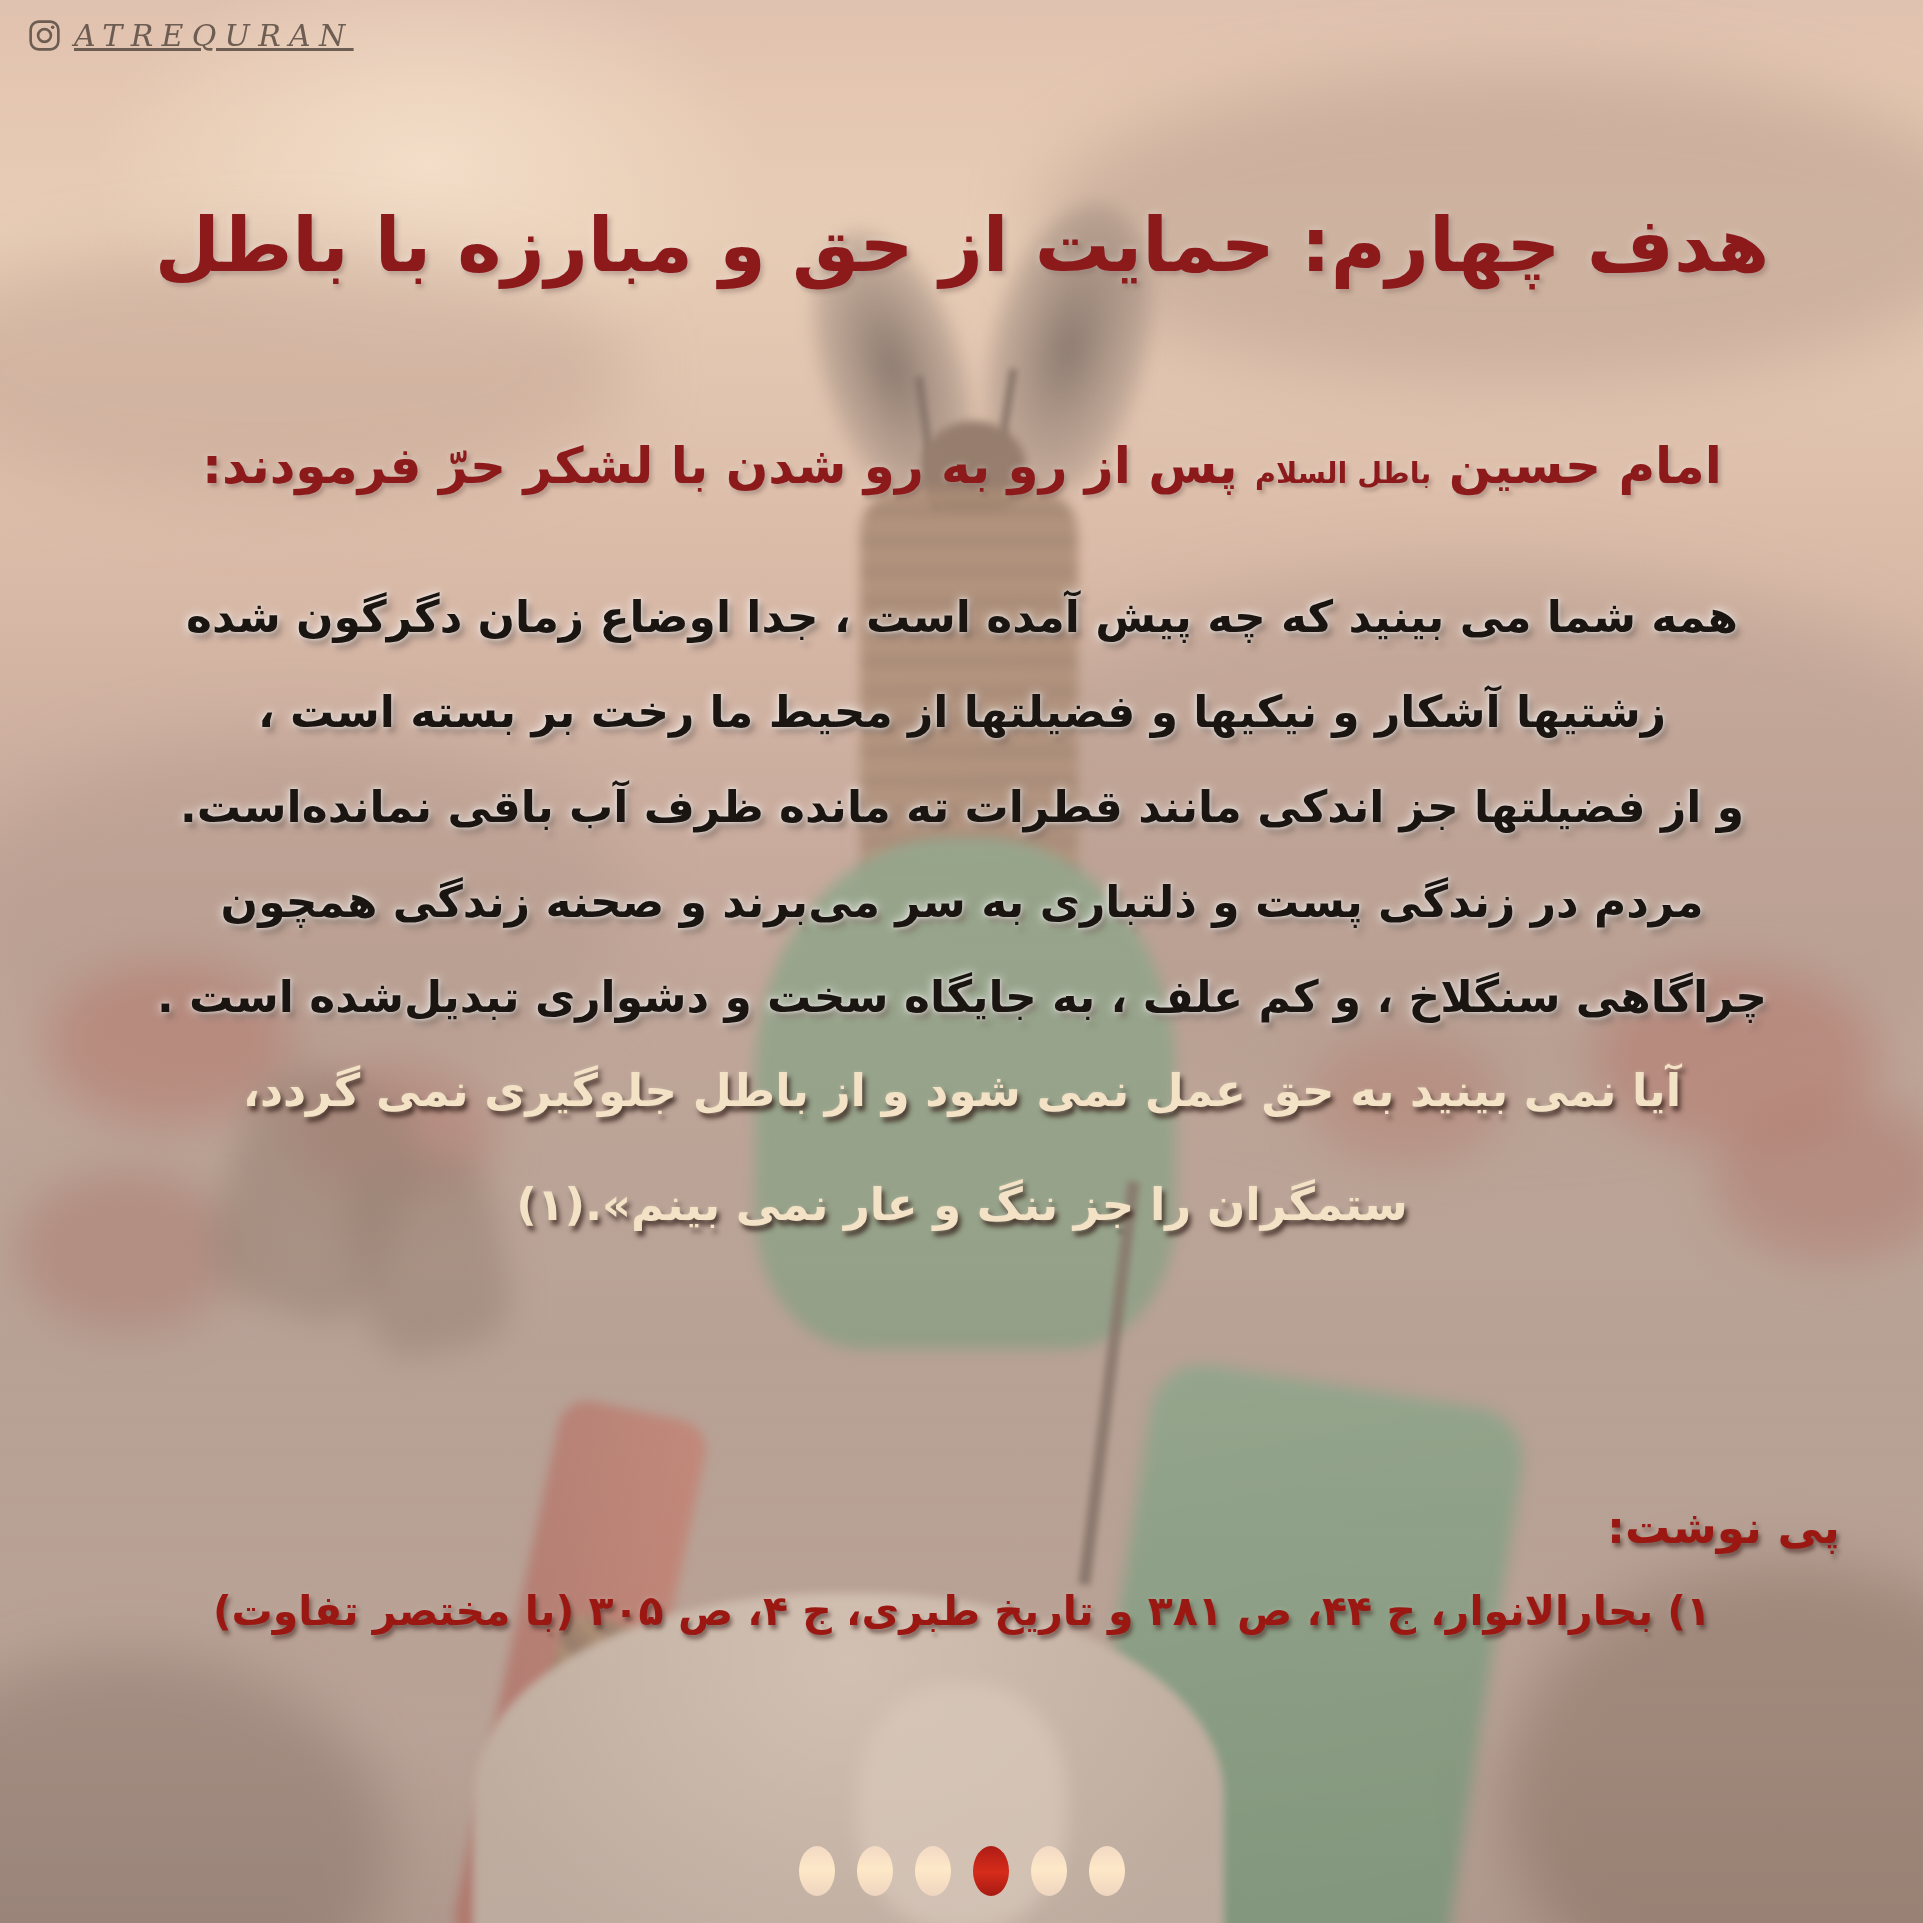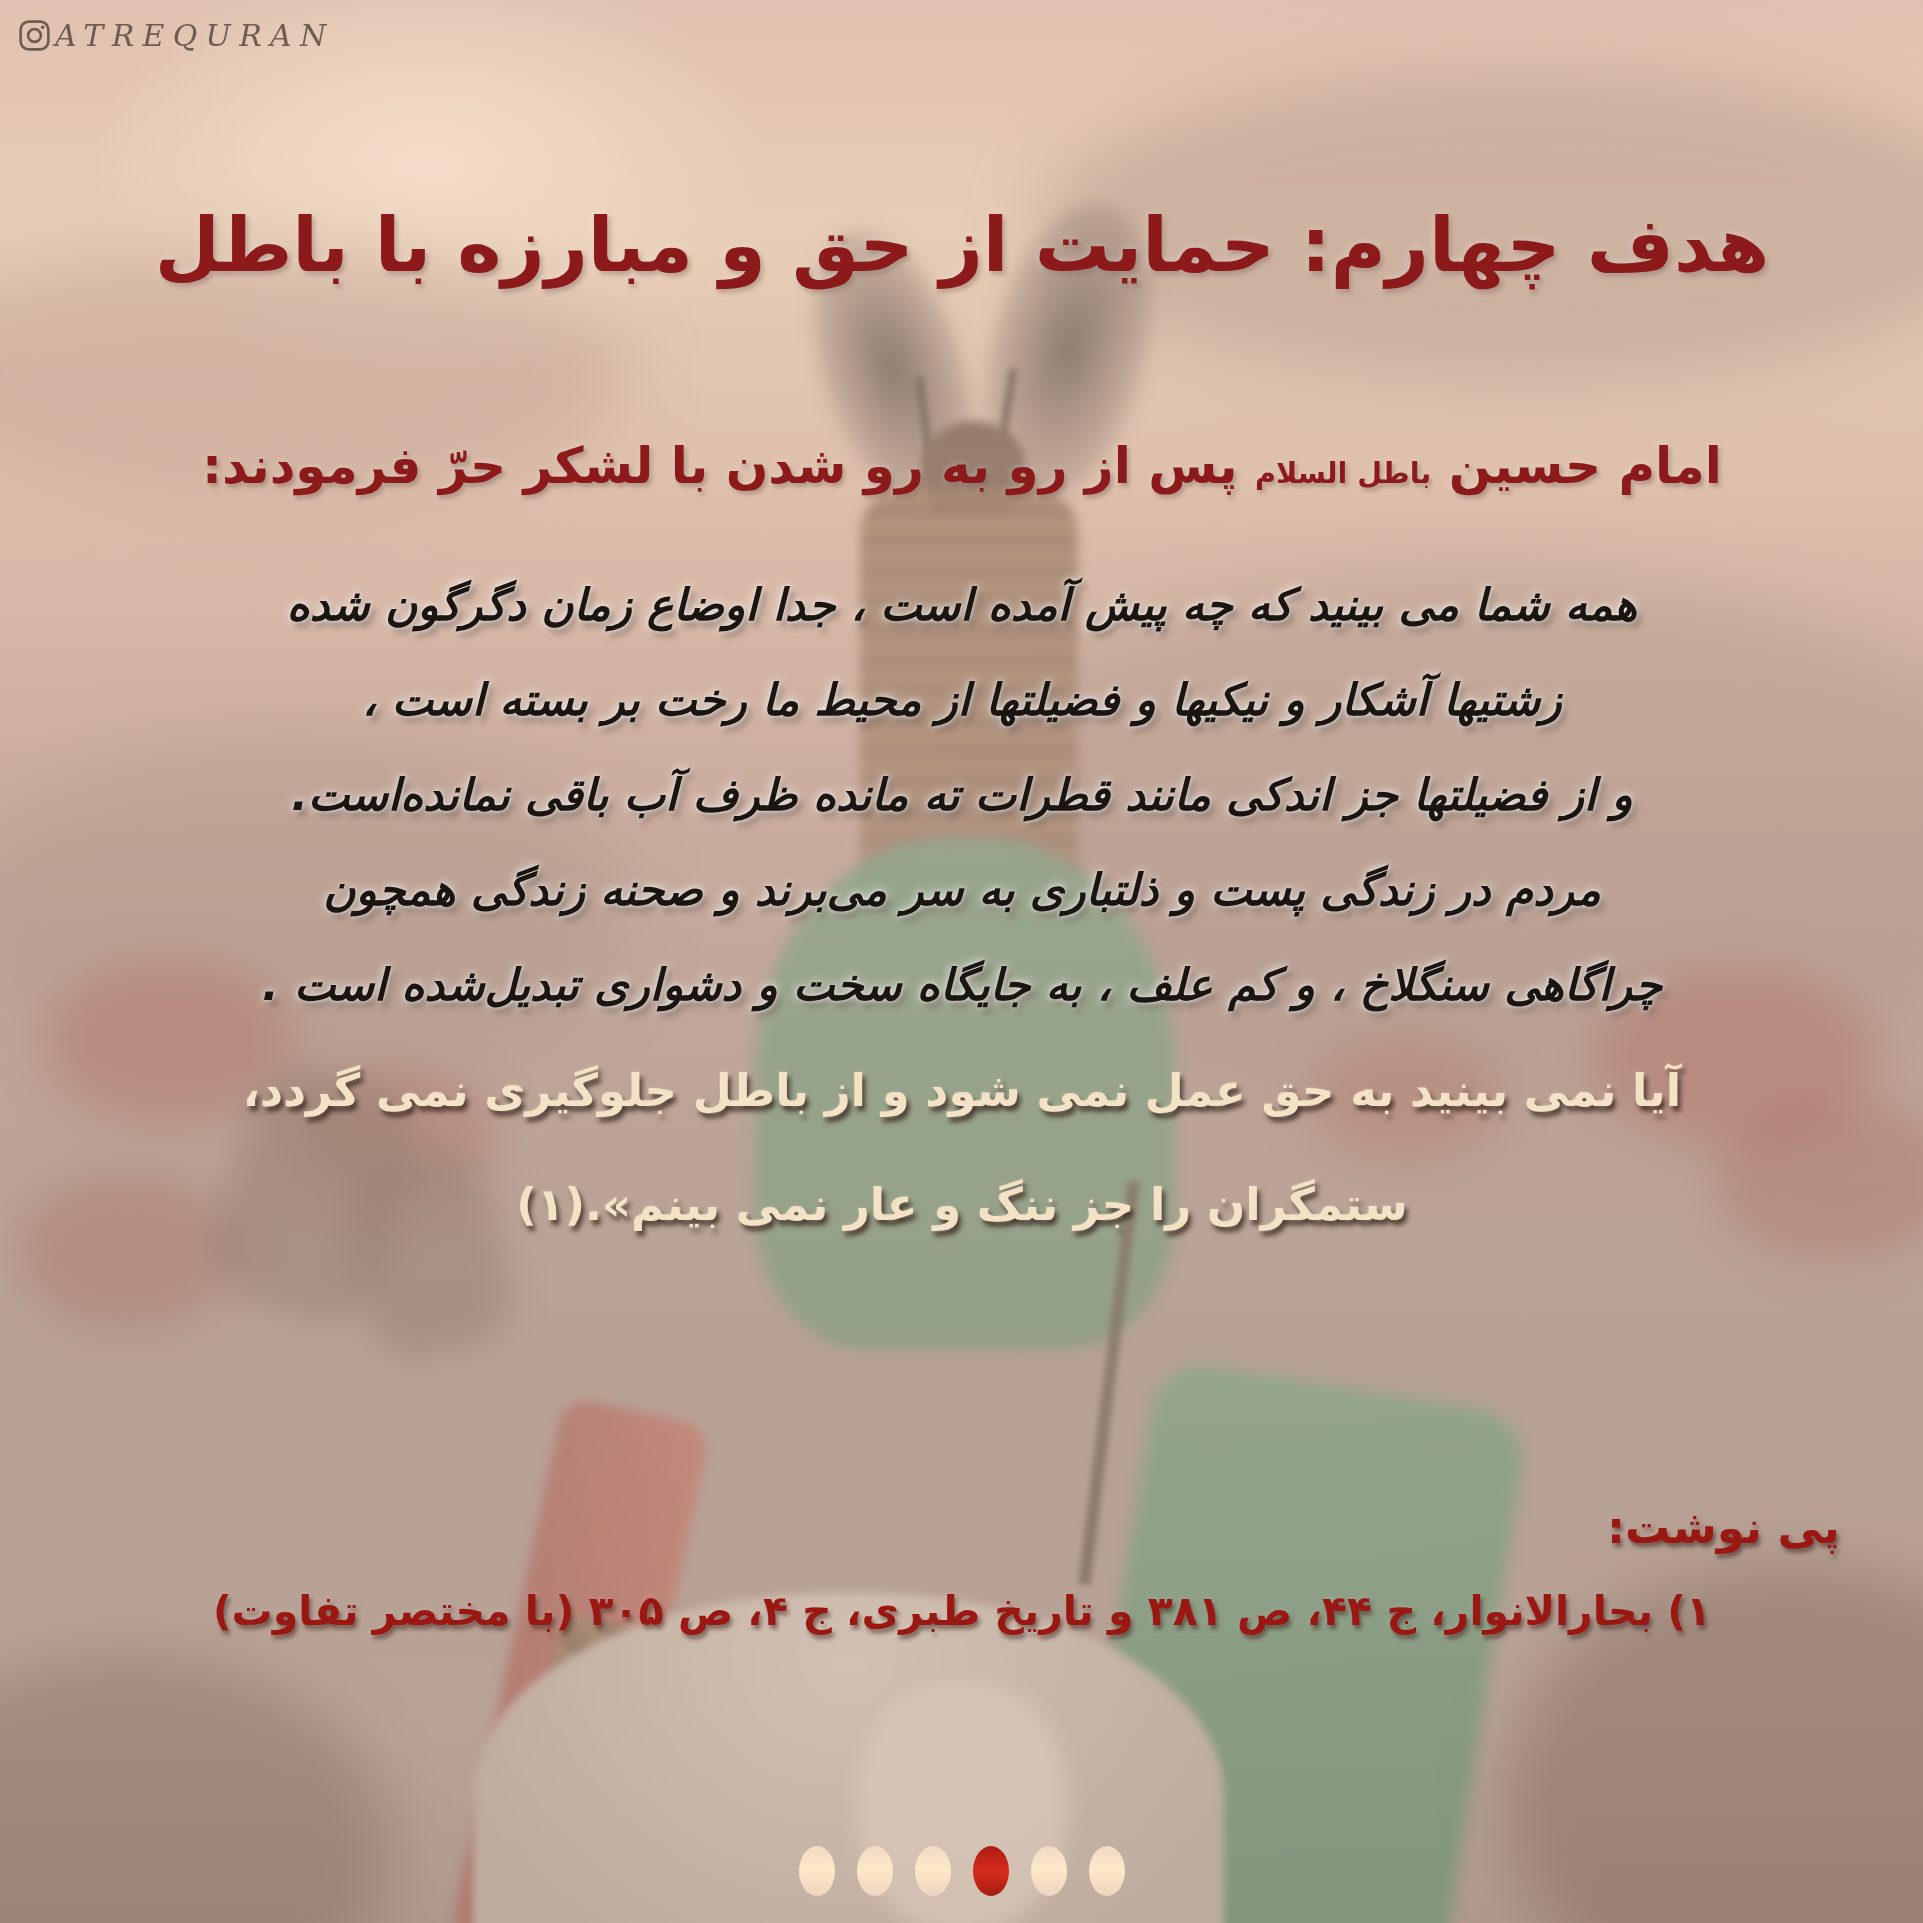--- a/index.html
+++ b/index.html
@@ -63,30 +63,30 @@
     background:repeating-linear-gradient(35deg,#6d5b3f 0 12px,#87704a 12px 24px,#5d4e3a 24px 36px);
     transform:rotate(14deg);border-radius:22.5px;filter:blur(4.5px);opacity:.8;}
   .corner-dark{position:absolute;filter:blur(30px);border-radius:50%;background:rgba(75,58,50,.45);}
   .corner-dark.bl{left:-135px;bottom:-120px;width:526px;height:391px;}
   .corner-dark.br{right:-150px;bottom:-105px;width:571px;height:466px;background:rgba(84,62,50,.55);}
   .haze{position:absolute;inset:0;background:linear-gradient(180deg,
     rgba(236,212,192,.22),rgba(228,199,178,.4) 38%,rgba(218,192,174,.48) 66%,
     rgba(203,178,162,.42) 100%);}
   
   .txt{position:absolute;left:0;width:100%;text-align:center;direction:rtl;white-space:nowrap;}
-  .watermark{position:absolute;left:17px;top:18px;display:flex;align-items:center;gap:3px;
+  .watermark{position:absolute;left:27px;top:18px;display:flex;align-items:center;gap:12px;
     color:var(--watermark-gray,#53463d);opacity:.82;
-    font-family:"DejaVu Serif",serif;font-style:italic;font-size:30px;letter-spacing:8.3px;}
+    font-family:"DejaVu Serif",serif;font-style:italic;font-size:30px;letter-spacing:8.3px;text-decoration:underline;}
   .watermark svg{width:35px;height:35px;flex:0 0 auto;}
   .title{top:201px;font-size:75px;font-weight:bold;color:var(--title-red,#8c1a1b);
     text-shadow:0 0 9px rgba(255,255,255,.4),2.3px 3px 5.3px rgba(84,44,34,.4);}
   .subtitle{top:437px;font-size:50px;font-weight:bold;color:var(--title-red,#8c1a1b);
     text-shadow:0 0 7.5px rgba(255,255,255,.4),2.3px 3px 4.5px rgba(84,44,34,.4);}
   .subtitle .honorific{font-size:28.6px;font-weight:bold;}
-  .q-black{top:557px;font-style:italic;}
+  .q-black{top:569px;}
   .q-black .line{height:95px;display:flex;align-items:center;justify-content:center;
     font-size:44px;font-weight:bold;color:var(--body-black,#1a1510);
     text-shadow:0 0 10.5px rgba(255,255,255,.9),0 0 3.8px rgba(255,255,255,.65),3.8px 5.3px 6.8px rgba(70,45,35,.55);}
   .q-cream{top:1033px;}
   .q-cream .line{height:114px;display:flex;align-items:center;justify-content:center;
     font-size:45px;font-weight:bold;color:var(--body-cream,#f4e2c6);
     text-shadow:3px 4.5px 5.3px rgba(52,32,26,.78),0 0 3.8px rgba(255,246,230,.3);}
   .footnote-heading{top:1501px;text-align:right;padding-left:18px;padding-right:84px;
     box-sizing:border-box;font-size:45px;font-weight:bold;color:var(--footnote-red,#9b1712);
     text-shadow:2.3px 3.8px 4.5px rgba(60,30,25,.55);}

